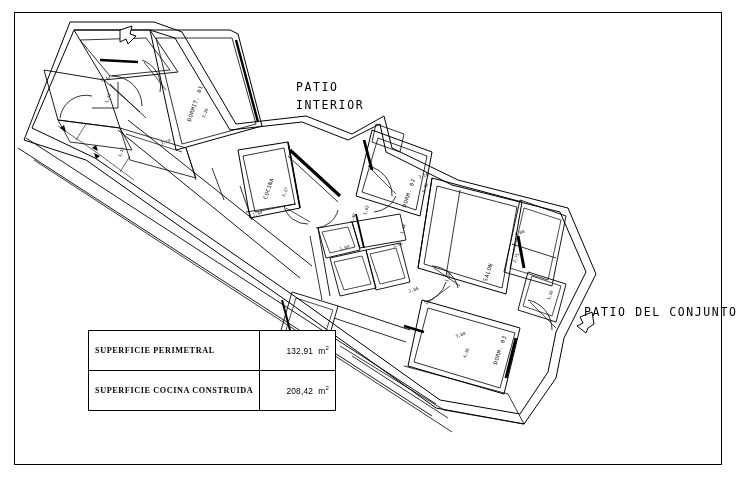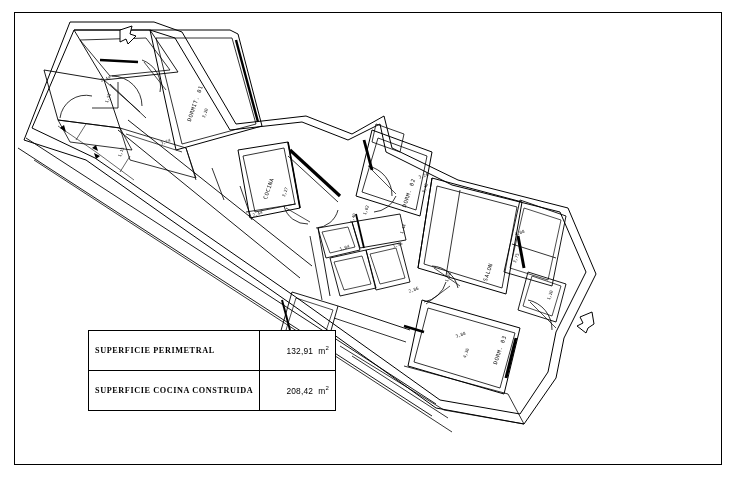--- a/index.html
+++ b/index.html
@@ -261,21 +261,26 @@
       <g fill="#fff" stroke="#000" stroke-width="1.0">
         <path d="M 120,30 L 132,26 L 130,34 L 136,36 L 128,44 L 126,39 L 120,42 Z"></path>
       </g>
       <g fill="#fff" stroke="#000" stroke-width="1.0">
         <path d="M 592,312 L 580,317 L 583,323 L 577,326 L 586,333 L 588,328 L 594,324 Z"></path>
       </g>
 
     </g>
   </svg>
 
-
+  <div class="annot" id="patio-interior">
+    <div>PATIO</div>
+    <div>INTERIOR</div>
+  </div>
+
+  <div class="annot" id="patio-conjunto">PATIO DEL CONJUNTO</div>
 
   <div id="room-labels">
       <div class="room-label" style="left: 186px; top: 120px; transform: rotate(-71deg);">DORMIT. 01</div>
       <div class="room-label" style="left: 262px; top: 198px; transform: rotate(-71deg);">COCINA</div>
       <div class="room-label" style="left: 401px; top: 206px; transform: rotate(-71deg);">DORM. 02</div>
       <div class="room-label" style="left: 482px; top: 280px; transform: rotate(-71deg);">SALON</div>
       <div class="room-label" style="left: 492px; top: 363px; transform: rotate(-71deg);">DORM. 03</div>
     </div>
   <div id="dim-labels">
       <div class="dim" style="left: 160px; top: 141px; transform: rotate(-19deg);">3,74</div>

